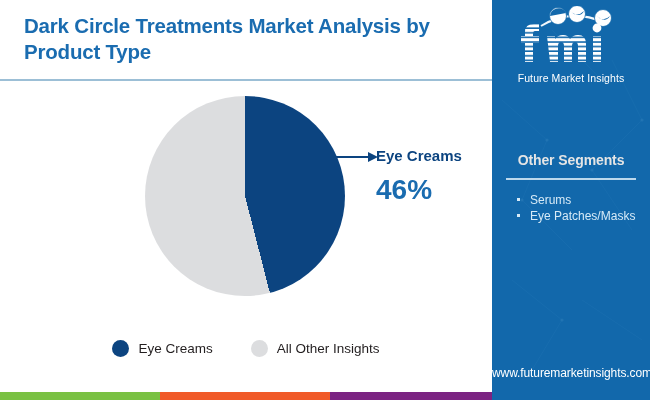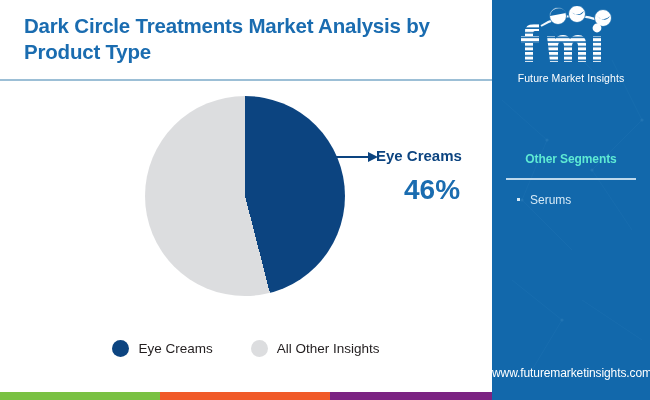--- a/index.html
+++ b/index.html
@@ -82,21 +82,20 @@
     white-space: nowrap;
   }
   #callout-value {
     position: absolute;
     left: 376px;
     top: 174px;
     color: #1a6cb0;
     font-size: 28px;
     font-weight: bold;
     white-space: nowrap;
-    margin-left: 28px;
   }
 
   
   #legend {
     position: absolute;
     left: 0px;
     top: 340px;
     width: 492px;
     display: flex;
     justify-content: center;
@@ -156,22 +155,22 @@
     letter-spacing: 0.1px;
   }
 
   
   #other-segments-title {
     position: absolute;
     left: 0;
     top: 152px;
     width: 158px;
     text-align: center;
-    color: #5eead4;
-    font-size: 12px;
+    color: #e5e5e5;
+    font-size: 14px;
     font-weight: bold;
     letter-spacing: -0.1px;
   }
   #segments-divider {
     position: absolute;
     left: 14px;
     top: 178px;
     width: 130px;
     height: 2px;
     background: #bcd8ec;
@@ -316,20 +315,21 @@
 
         <circle cx="86" cy="22" r="4.4" fill="#ffffff"></circle>
       </svg>
       <div id="logo-tagline">Future Market Insights</div>
     </div>
 
     <div id="other-segments-title">Other Segments</div>
     <div id="segments-divider"></div>
     <ul id="segments-list">
       <li>Serums</li>
+      <li>Eye Patches/Masks</li>
     </ul>
 
     <div id="site-url">www.futuremarketinsights.com</div>
   </div>
 
   <div id="bottom-bar">
     <div class="bar-seg" style="width:160px;background:#7ac143;"></div>
     <div class="bar-seg" style="width:170px;background:#f05a28;"></div>
     <div class="bar-seg" style="width:162px;background:#7b2382;"></div>
     <div class="bar-seg" style="width:158px;background:#1268ab;"></div>

